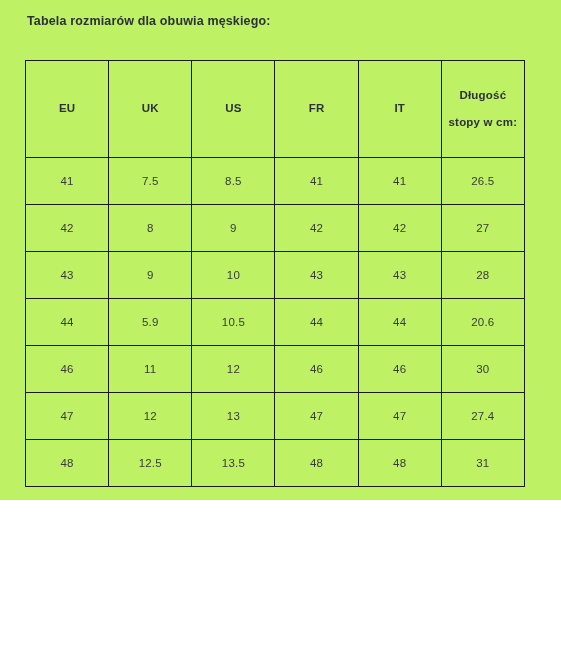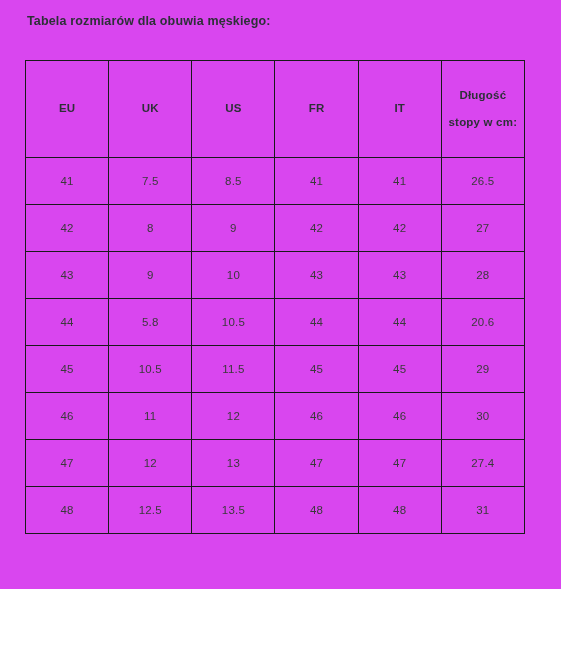--- a/index.html
+++ b/index.html
@@ -10,22 +10,22 @@
   body {
     width: 561px;
     height: 653px;
     font-family: "Liberation Sans", sans-serif;
     -webkit-font-smoothing: antialiased;
     overflow: hidden;
   }
   .page {
     position: relative;
     width: 561px;
-    height: 589px;
-    background: #d946ef;
+    height: 500px;
+    background: #bef264;
     box-sizing: border-box;
   }
   .page-title {
     position: absolute;
     left: 27px;
     top: 14px;
     font-size: 12.5px;
     font-weight: bold;
     color: #2d3037;
     letter-spacing: 0.15px;
@@ -128,33 +128,25 @@
         <tr>
           <td>43</td>
           <td>9</td>
           <td>10</td>
           <td>43</td>
           <td>43</td>
           <td>28</td>
         </tr>
         <tr>
           <td>44</td>
-          <td>5.8</td>
+          <td>5.9</td>
           <td>10.5</td>
           <td>44</td>
           <td>44</td>
           <td>20.6</td>
-        </tr>
-        <tr>
-          <td>45</td>
-          <td>10.5</td>
-          <td>11.5</td>
-          <td>45</td>
-          <td>45</td>
-          <td>29</td>
         </tr>
         <tr>
           <td>46</td>
           <td>11</td>
           <td>12</td>
           <td>46</td>
           <td>46</td>
           <td>30</td>
         </tr>
         <tr>

